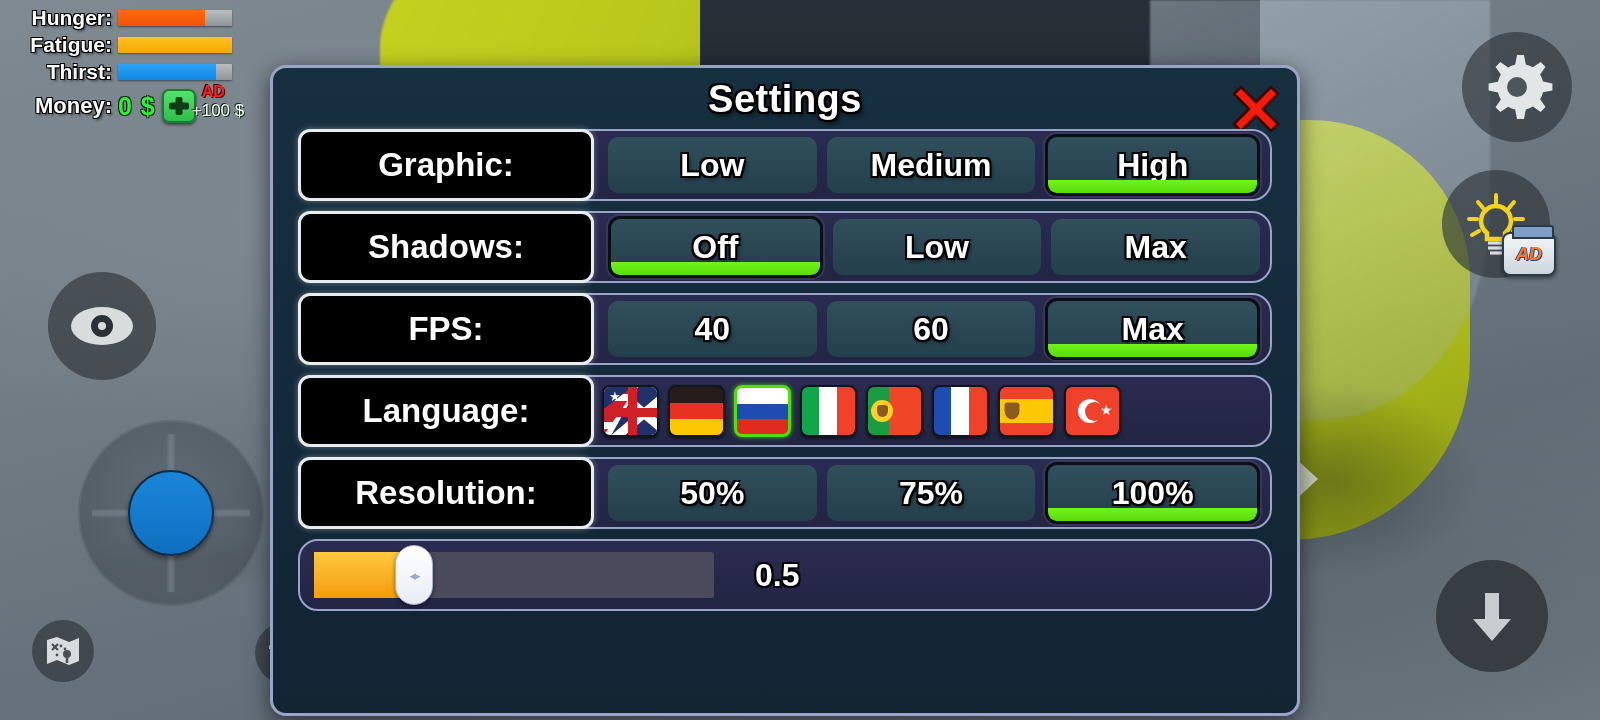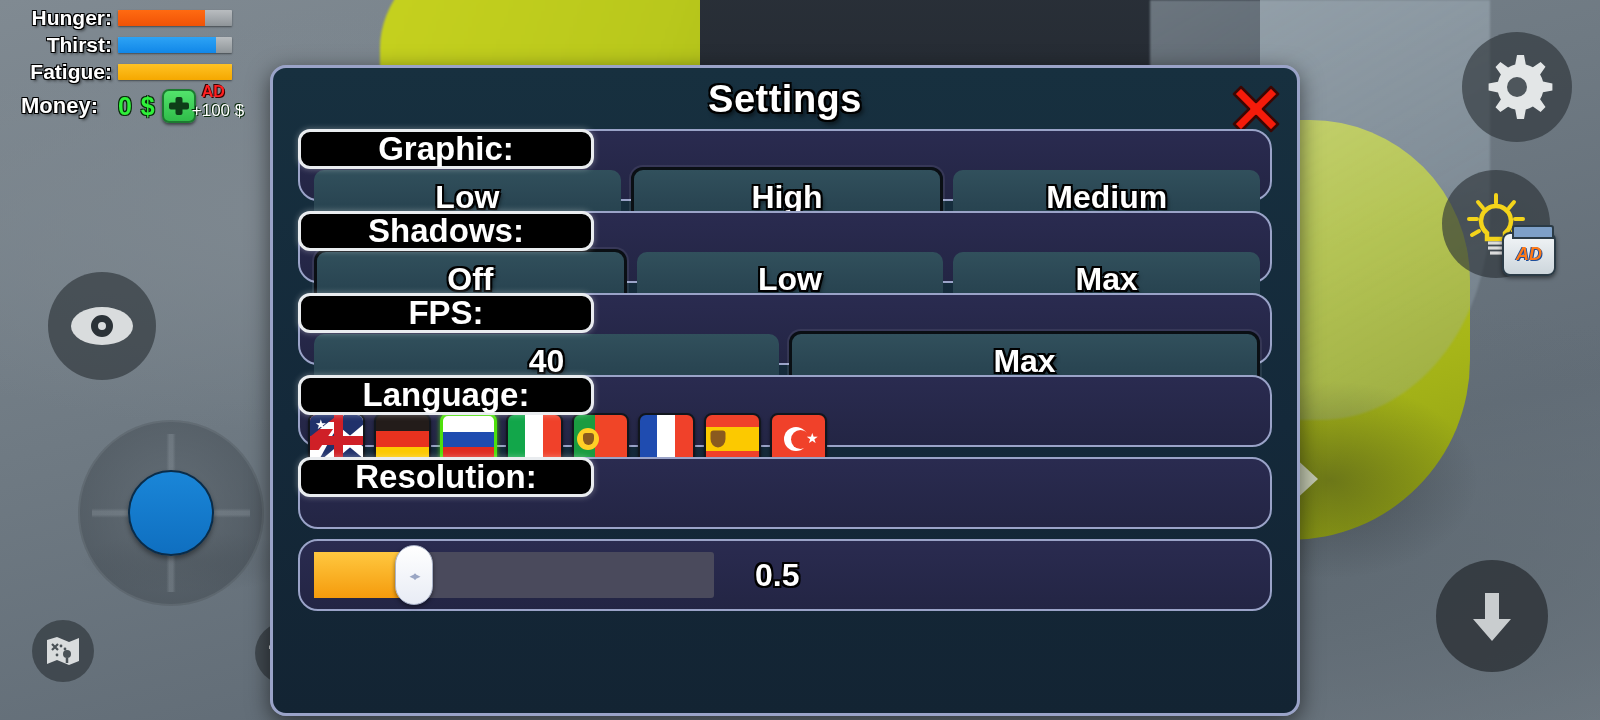--- a/index.html
+++ b/index.html
@@ -73,21 +73,21 @@
     width:114px; height:16px; background:linear-gradient(180deg,#b9bdc0,#8f9599);
     border-radius:1px; overflow:hidden; box-shadow:0 1px 2px rgba(0,0,0,.45);
   }
   .bar .fill{ height:100%; }
   .fill-hunger{ background:linear-gradient(180deg,#ff6a11,#f05206); }
   .fill-thirst{ background:linear-gradient(180deg,#2da3f5,#1187e8); }
   .fill-fatigue{ background:linear-gradient(180deg,#ffc224,#f5a800); }
 
   #money-row{ display:flex; align-items:center; height:38px; margin-top:2px; }
   .money-label{
-    color:#fff; font-size:22px; font-weight:bold; width:110px; text-align:right; padding-right:20px;
+    color:#fff; font-size:22px; font-weight:bold; width:110px; text-align:right; padding-right:6px;
     text-shadow:1px 1px 0 #000,-1px 1px 0 #000,1px -1px 0 #000,-1px -1px 0 #000,2px 2px 3px rgba(0,0,0,.6);
   }
   .money-amount{
     color:#2ff03a; font-size:25px; font-weight:bold; letter-spacing:1px;
     text-shadow:1px 1px 0 #0a2b0c,-1px -1px 0 #0a2b0c,1px -1px 0 #0a2b0c,-1px 1px 0 #0a2b0c;
   }
   .plus-btn{
     width:34px;height:34px;margin-left:6px;border-radius:7px;
     background:linear-gradient(180deg,#52e36b,#30bd4a);
     border:2px solid #1d7a31; position:relative; box-shadow:0 2px 3px rgba(0,0,0,.5);
@@ -177,21 +177,21 @@
     text-shadow:2px 2px 0 #000,-2px 2px 0 #000,2px -2px 0 #000,-2px -2px 0 #000,3px 4px 5px rgba(0,0,0,.7);
   }
   #close-btn{
     position:absolute; right:14px; top:14px; width:54px; height:54px; cursor:pointer;
   }
 
   .rows{ margin:8px 25px 0 25px; }
   .row{
     display:flex; align-items:stretch; height:72px; margin-bottom:10px;
     background:linear-gradient(180deg,#2a2b50,#232544);
-    border:2px solid #9aa3c8; border-radius:20px; overflow:visible; position:relative;flex-direction:column;
+    border:2px solid #9aa3c8; border-radius:20px; overflow:visible; position:relative;
   }
   .row-label{
     width:296px; flex:none; background:#000; color:#fff;
     border:3px solid #e9ecef; border-radius:12px;
     display:flex; align-items:center; justify-content:center; text-align:center;
     font-size:33px; font-weight:bold; line-height:1.02;
     box-shadow:0 0 6px rgba(255,255,255,.35);
     position:relative; z-index:3; margin:-2px 0 -2px -2px;
   }
   .row-label.two-line{ font-size:31px; }
@@ -319,30 +319,30 @@
 <div id="stats">
 
   <div class="stat-row">
     <div class="stat-label">Hunger:</div>
     <div class="bar">
       <div class="fill fill-hunger" id="fill-hunger" style="width: 76%;"></div>
     </div>
   </div>
 
   <div class="stat-row">
+    <div class="stat-label">Fatigue:</div>
+    <div class="bar">
+      <div class="fill fill-fatigue" id="fill-fatigue" style="width: 100%;"></div>
+    </div>
+  </div>
+
+  <div class="stat-row">
     <div class="stat-label">Thirst:</div>
     <div class="bar">
       <div class="fill fill-thirst" id="fill-thirst" style="width: 86%;"></div>
-    </div>
-  </div>
-
-  <div class="stat-row">
-    <div class="stat-label">Fatigue:</div>
-    <div class="bar">
-      <div class="fill fill-fatigue" id="fill-fatigue" style="width: 100%;"></div>
     </div>
   </div>
 
   <div id="money-row">
     <div class="money-label">Money:</div>
     <div class="money-amount">0 $</div>
     <div class="plus-btn"></div>
     <div class="ad-wrap">
       <div class="ad-tag">AD</div>
       <div class="ad-amt">+100 $</div>
@@ -427,36 +427,37 @@
     <svg width="54" height="54" viewBox="0 0 54 54">
       <path d="M12 5 L27 20 L42 5 L49 12 L34 27 L49 42 L42 49 L27 34 L12 49 L5 42 L20 27 L5 12 Z" fill="#f51b0a" stroke="#3a0603" stroke-width="2.5" stroke-linejoin="round"></path>
     </svg>
   </div>
 
   <div class="rows" id="rows">
       <div class="row">
         <div class="row-label">Graphic:</div>
         <div class="opts">
           <div class="opt">Low</div>
+          <div class="opt">Medium</div>
           <div class="opt selected">High</div>
-          <div class="opt">Medium</div>
         </div>
       </div>
       <div class="row">
         <div class="row-label">Shadows:</div>
         <div class="opts">
           <div class="opt selected">Off</div>
           <div class="opt">Low</div>
           <div class="opt">Max</div>
         </div>
       </div>
       <div class="row">
         <div class="row-label">FPS:</div>
         <div class="opts">
           <div class="opt">40</div>
+          <div class="opt">60</div>
           <div class="opt selected">Max</div>
         </div>
       </div>
       <div class="row">
         <div class="row-label">Language:</div>
         <div class="flags">
           <div class="flag f-usuk">
             <div class="us"></div>
             <div class="canton"></div>
             <div class="star">★</div>
@@ -474,20 +475,25 @@
             <div class="crest"></div>
           </div>
           <div class="flag f-tr">
             <div class="moon"></div>
             <div class="tstar">★</div>
           </div>
         </div>
       </div>
       <div class="row">
         <div class="row-label">Resolution:</div>
+        <div class="opts">
+          <div class="opt">50%</div>
+          <div class="opt">75%</div>
+          <div class="opt selected">100%</div>
+        </div>
       </div>
       <div class="row">
         <div class="slider-area">
           <div class="slider-track">
             <div class="slider-fill" style="width: 25%;"></div>
             <div class="slider-handle" style="left: 25%;">◂▸</div>
           </div>
           <div class="slider-value">0.5</div>
         </div>
       </div>

